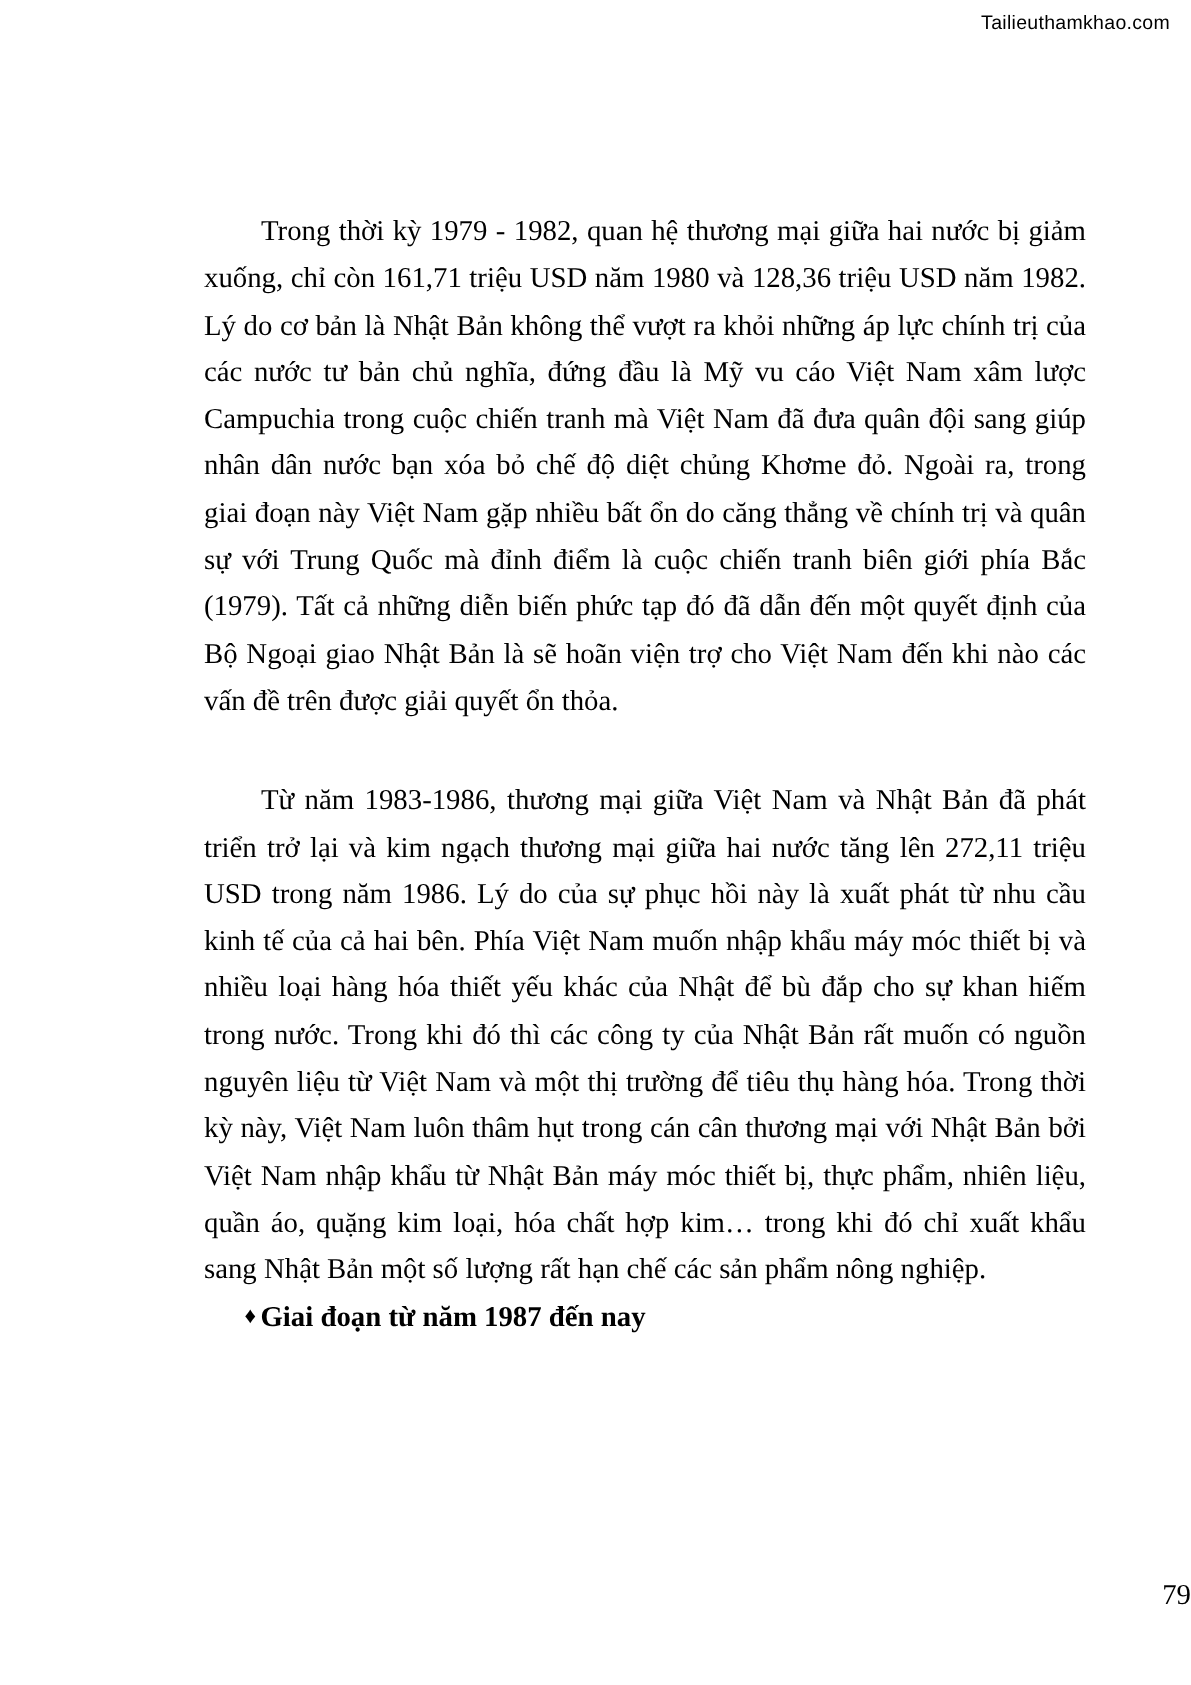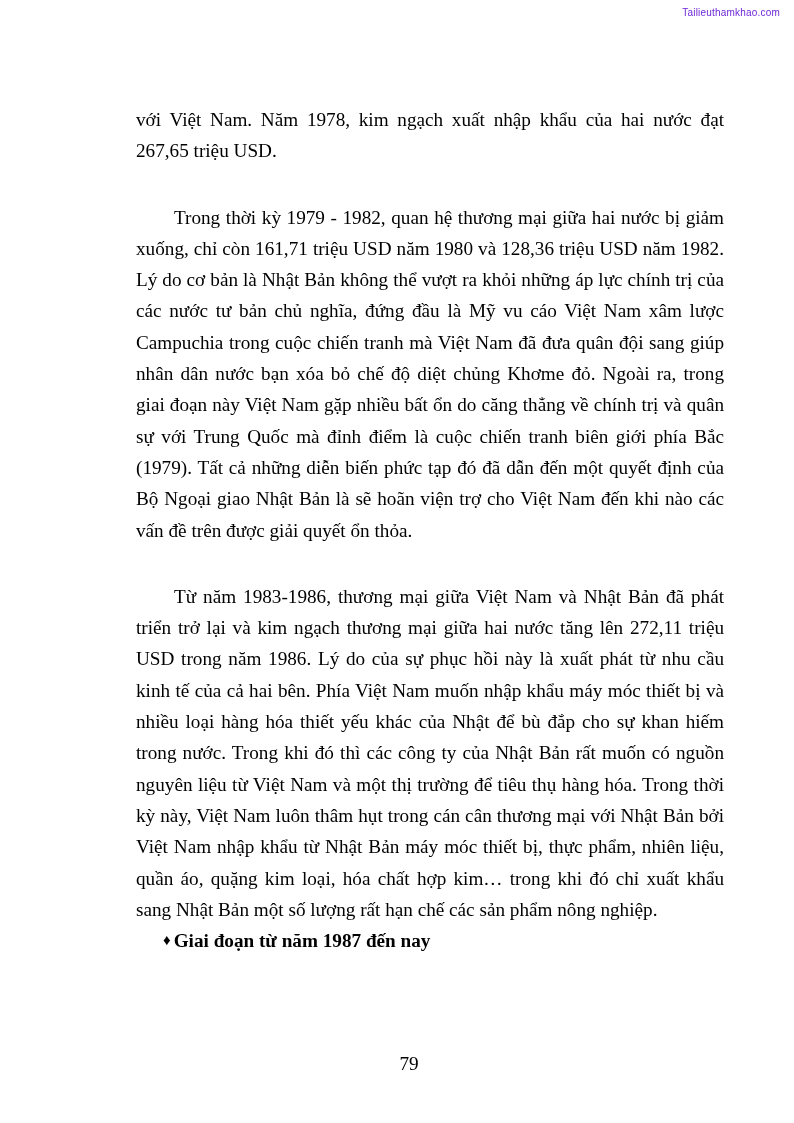--- a/index.html
+++ b/index.html
@@ -20,23 +20,23 @@
     position: absolute;
     inset: 0;
     background: #ffffff;
   }
 
   .watermark {
     position: absolute;
     top: 7px;
     right: 14px;
     font-family: "Liberation Sans", sans-serif;
-    font-size: 10px;
+    font-size: 13px;
     letter-spacing: 0.2px;
-    color: #6d28d9;
+    color: #000000;
     white-space: nowrap;
     user-select: none;
   }
 
   .text-column {
     position: absolute;
     left: 136px;
     top: 104px;
     width: 588px;
   }
@@ -77,36 +77,35 @@
     font-weight: bold;
     margin-left: 3px;
     white-space: nowrap;
   }
 
   .page-number {
     position: absolute;
     left: 0;
     right: 0;
     top: 1052px;
-    text-align: center;
+    text-align: right;
     font-size: 19.2px;
     line-height: 24px;
     padding-left: 24px;
   }
 </style>
 </head>
 <body>
 
 <div class="page">
 
   <div class="watermark">Tailieuthamkhao.com</div>
 
   <div class="text-column">
 
-    <p class="body-par">với Việt Nam. Năm 1978, kim ngạch xuất nhập khẩu của hai nước đạt 267,65 triệu USD.</p>
 
     <p class="body-par indent">Trong thời kỳ 1979 - 1982, quan hệ thương mại giữa hai nước bị giảm xuống, chỉ còn 161,71 triệu USD năm 1980 và 128,36 triệu USD năm 1982. Lý do cơ bản là Nhật Bản không thể vượt ra khỏi những áp lực chính trị của các nước tư bản chủ nghĩa, đứng đầu là Mỹ vu cáo Việt Nam xâm lược Campuchia trong cuộc chiến tranh mà Việt Nam đã đưa quân đội sang giúp nhân dân nước bạn xóa bỏ chế độ diệt chủng Khơme đỏ. Ngoài ra, trong giai đoạn này Việt Nam gặp nhiều bất ổn do căng thẳng về chính trị và quân sự với Trung Quốc mà đỉnh điểm là cuộc chiến tranh biên giới phía Bắc (1979). Tất cả những diễn biến phức tạp đó đã dẫn đến một quyết định của Bộ Ngoại giao Nhật Bản là sẽ hoãn viện trợ cho Việt Nam đến khi nào các vấn đề trên được giải quyết ổn thỏa.</p>
 
     <p class="body-par indent">Từ năm 1983-1986, thương mại giữa Việt Nam và Nhật Bản đã phát triển trở lại và kim ngạch thương mại giữa hai nước tăng lên 272,11 triệu USD trong năm 1986. Lý do của sự phục hồi này là xuất phát từ nhu cầu kinh tế của cả hai bên. Phía Việt Nam muốn nhập khẩu máy móc thiết bị và nhiều loại hàng hóa thiết yếu khác của Nhật để bù đắp cho sự khan hiếm trong nước. Trong khi đó thì các công ty của Nhật Bản rất muốn có nguồn nguyên liệu từ Việt Nam và một thị trường để tiêu thụ hàng hóa. Trong thời kỳ này, Việt Nam luôn thâm hụt trong cán cân thương mại với Nhật Bản bởi Việt Nam nhập khẩu từ Nhật Bản máy móc thiết bị, thực phẩm, nhiên liệu, quần áo, quặng kim loại, hóa chất hợp kim… trong khi đó chỉ xuất khẩu sang Nhật Bản một số lượng rất hạn chế các sản phẩm nông nghiệp.</p>
 
     <div class="heading-row">
       <span class="heading-bullet">♦</span>
       <span class="heading-text">Giai đoạn từ năm 1987 đến nay</span>
     </div>
 

